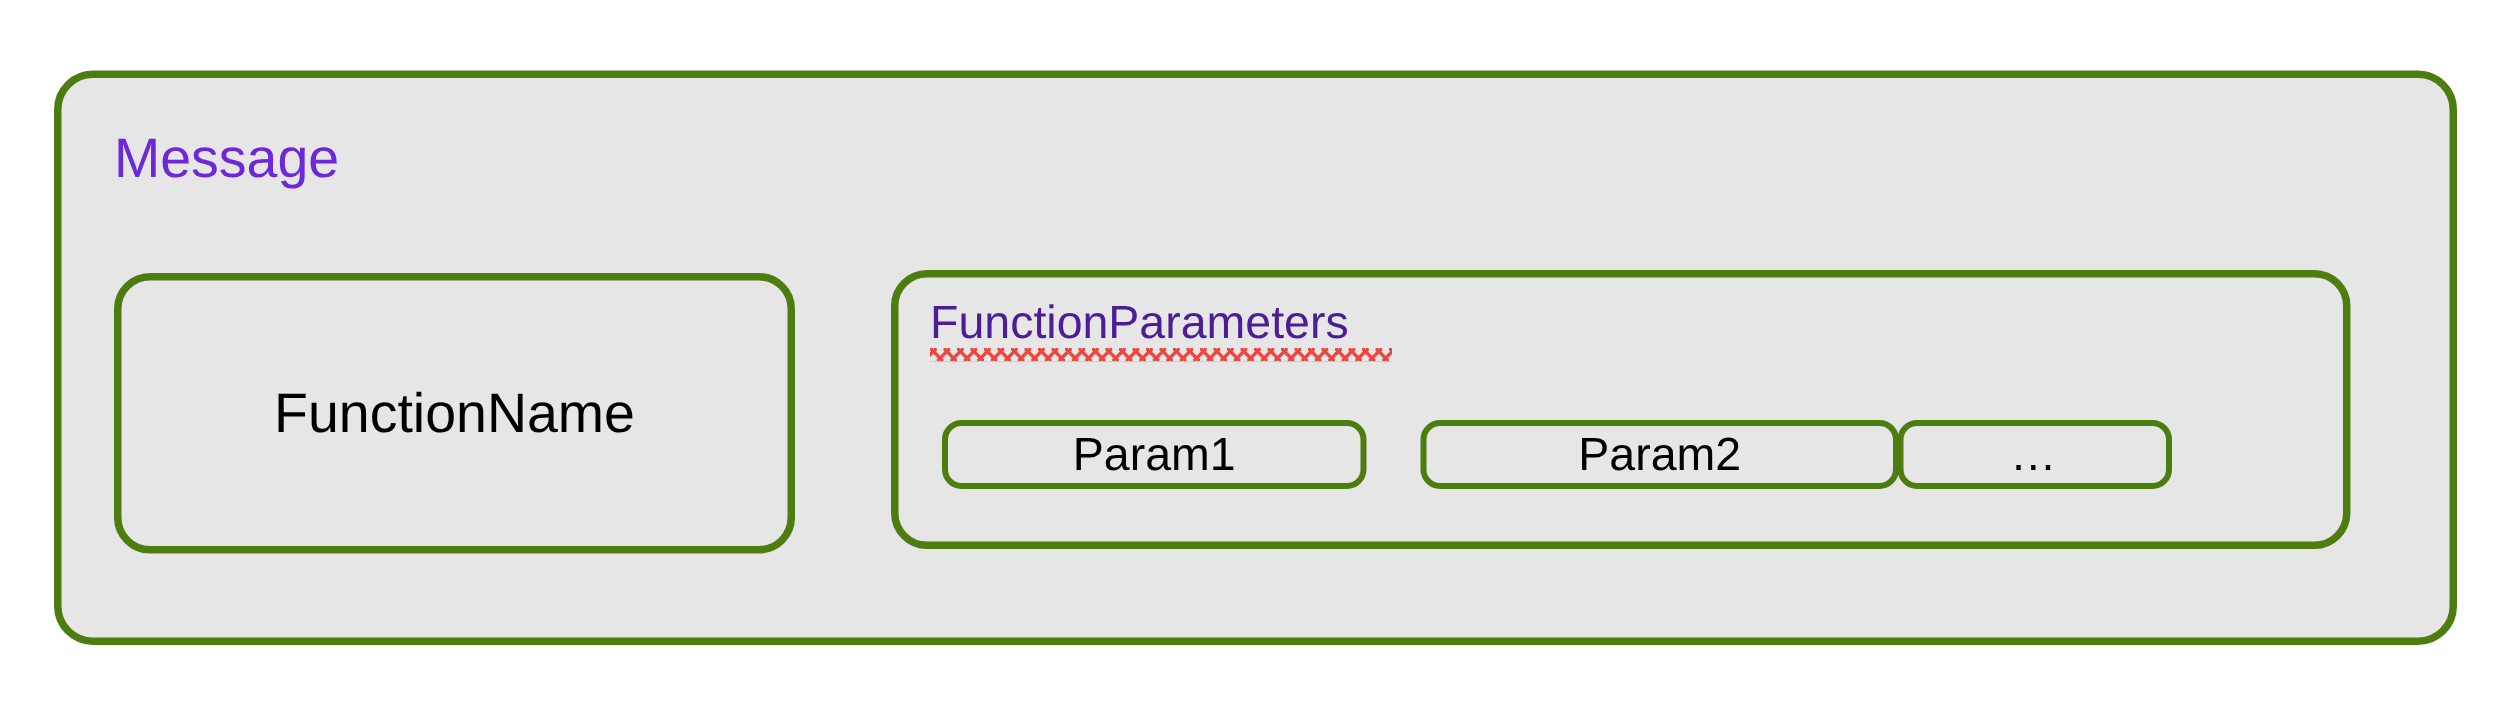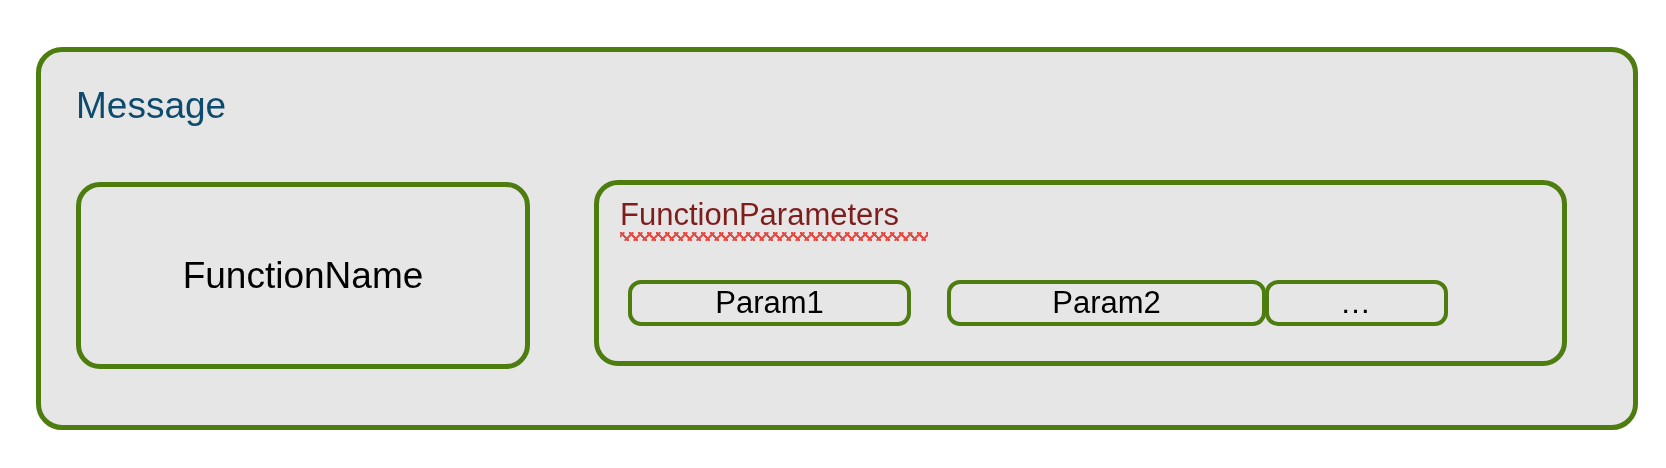--- a/index.html
+++ b/index.html
@@ -38,21 +38,21 @@
     border-radius: 26px;
     border-width: 5px;
   }
 
   #message-label {
     position: absolute;
     left: 76px;
     top: 84px;
     font-size: 37px;
     line-height: 44px;
-    color: #0c4a6e;
+    color: #6d28d9;
     white-space: nowrap;
   }
 
   
   #function-name-box {
     left: 76px;
     top: 182px;
     width: 454px;
     height: 187px;
     border-radius: 24px;
@@ -79,21 +79,21 @@
     height: 186px;
     border-radius: 24px;
   }
 
   #function-parameters-label {
     position: absolute;
     left: 620px;
     top: 196px;
     font-size: 31px;
     line-height: 38px;
-    color: #7f1d1d;
+    color: #4c1d95;
     white-space: nowrap;
   }
 
   
   #function-parameters-squiggle {
     position: absolute;
     left: 620px;
     top: 232px;
     width: 308px;
     height: 9px;

